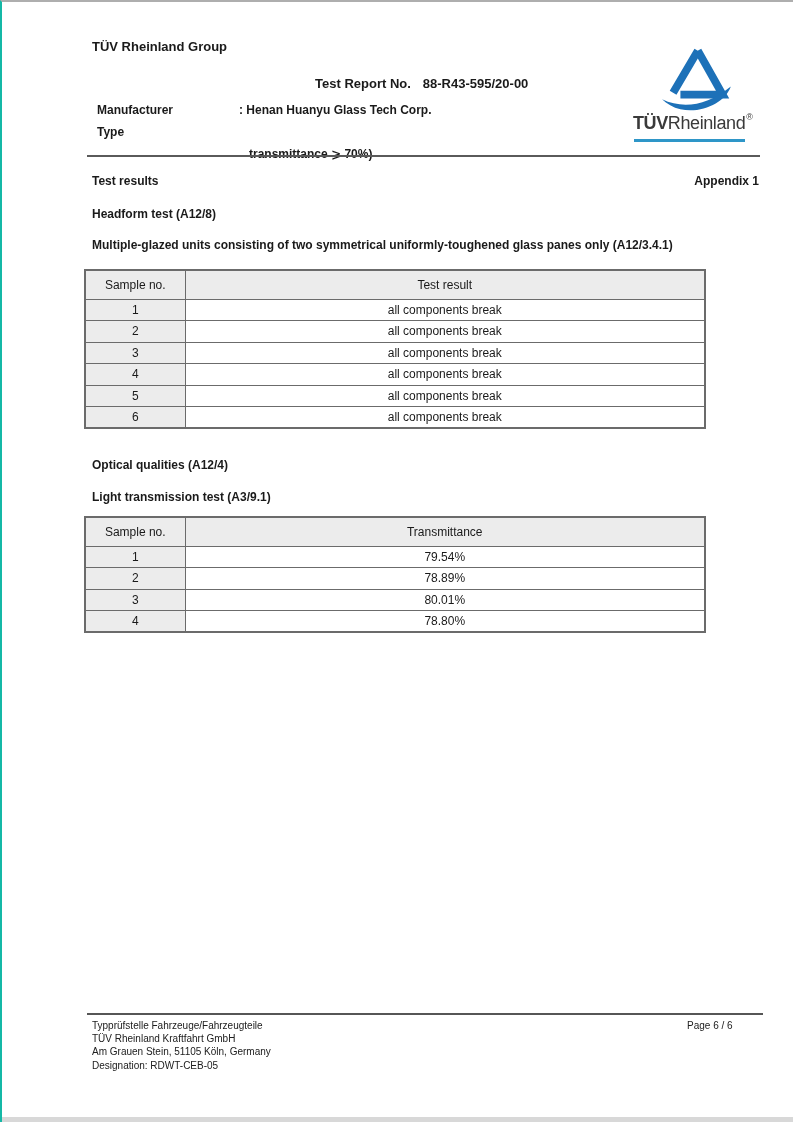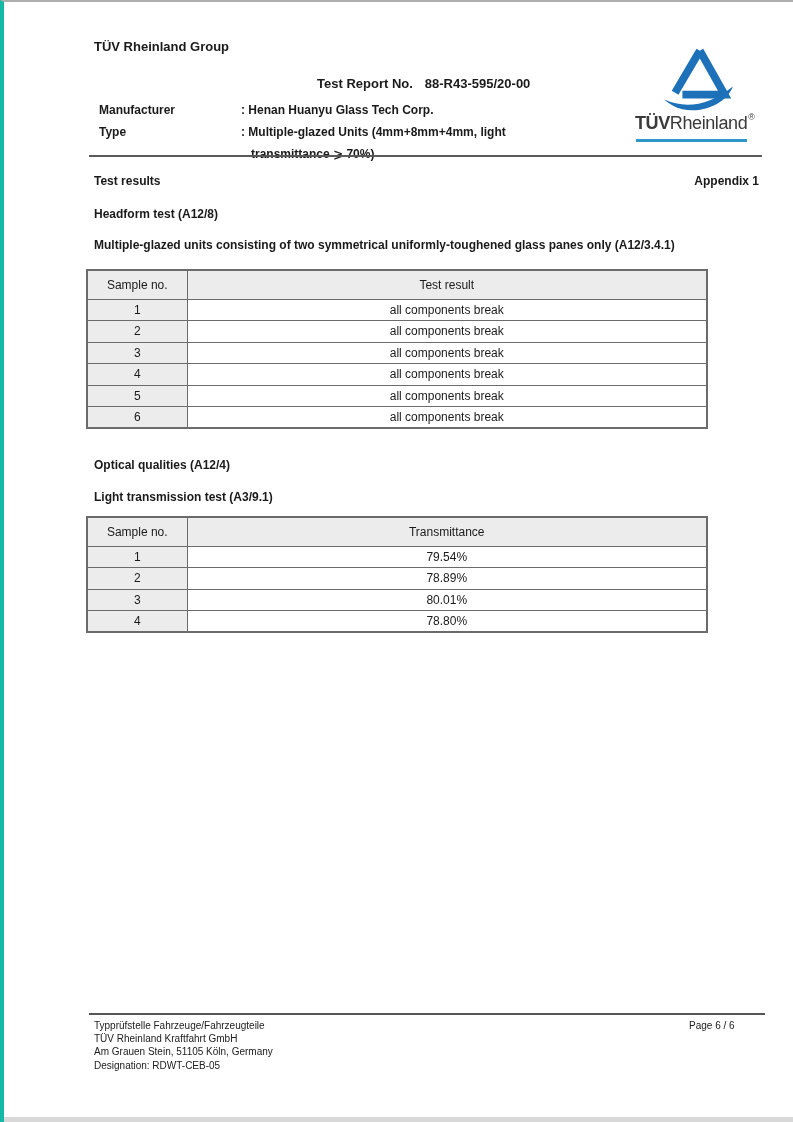--- a/index.html
+++ b/index.html
@@ -8,21 +8,21 @@
     width: 793px; height: 1122px;
     font-family: "Liberation Sans", "DejaVu Sans", sans-serif;
     color: #1a1a1a;
     position: relative;
     overflow: hidden;
   }
   .page {
     position: absolute; inset: 0;
     background: #ffffff;
     border-top: 2px solid #aeaeae;
-    border-left: 4px solid #14b8a6;
+    border-left: 2px solid #14b8a6;
   }
   .bottom-strip {
     position: absolute; left: 0; right: 0; bottom: 0; height: 5px;
     background: #d8d8d8;
   }
   .abs { position: absolute; }
   .b { font-weight: bold; }
   .fs12 { font-size: 12px; }
   .nowrap { white-space: nowrap; }
 
@@ -81,21 +81,20 @@
 
   <div class="abs company-title">TÜV Rheinland Group</div>
 
   <div class="abs report-line">
     <span>Test Report No.</span><span class="num">88-R43-595/20-00</span>
   </div>
 
   <div class="abs fs12 b mfr-label">Manufacturer</div>
   <div class="abs fs12 b mfr-value nowrap">: Henan Huanyu Glass Tech Corp.</div>
   <div class="abs fs12 b type-label">Type</div>
-  <div class="abs fs12 b type-value-1 nowrap">: Multiple-glazed Units (4mm+8mm+4mm, light</div>
   <div class="abs fs12 b type-value-2 nowrap">transmittance ⩾ 70%)</div>
 
   <div class="abs logo-svg">
     <svg width="98" height="66" viewBox="0 0 100 72">
       <path d="M52 4 L25 50 M52 4 L79 52 L33 52" fill="none" stroke="#1d71b8" stroke-width="8.5"></path>
       <path d="M13 57 C36 68 62 64 88 43 C82 60 57 73 33 68 C25 66 18 62 13 57 Z" fill="#1d71b8"></path>
     </svg>
   </div>
   <div class="abs brand-text">
     <span class="bold">TÜV</span><span>Rheinland</span><span class="reg">®</span>

